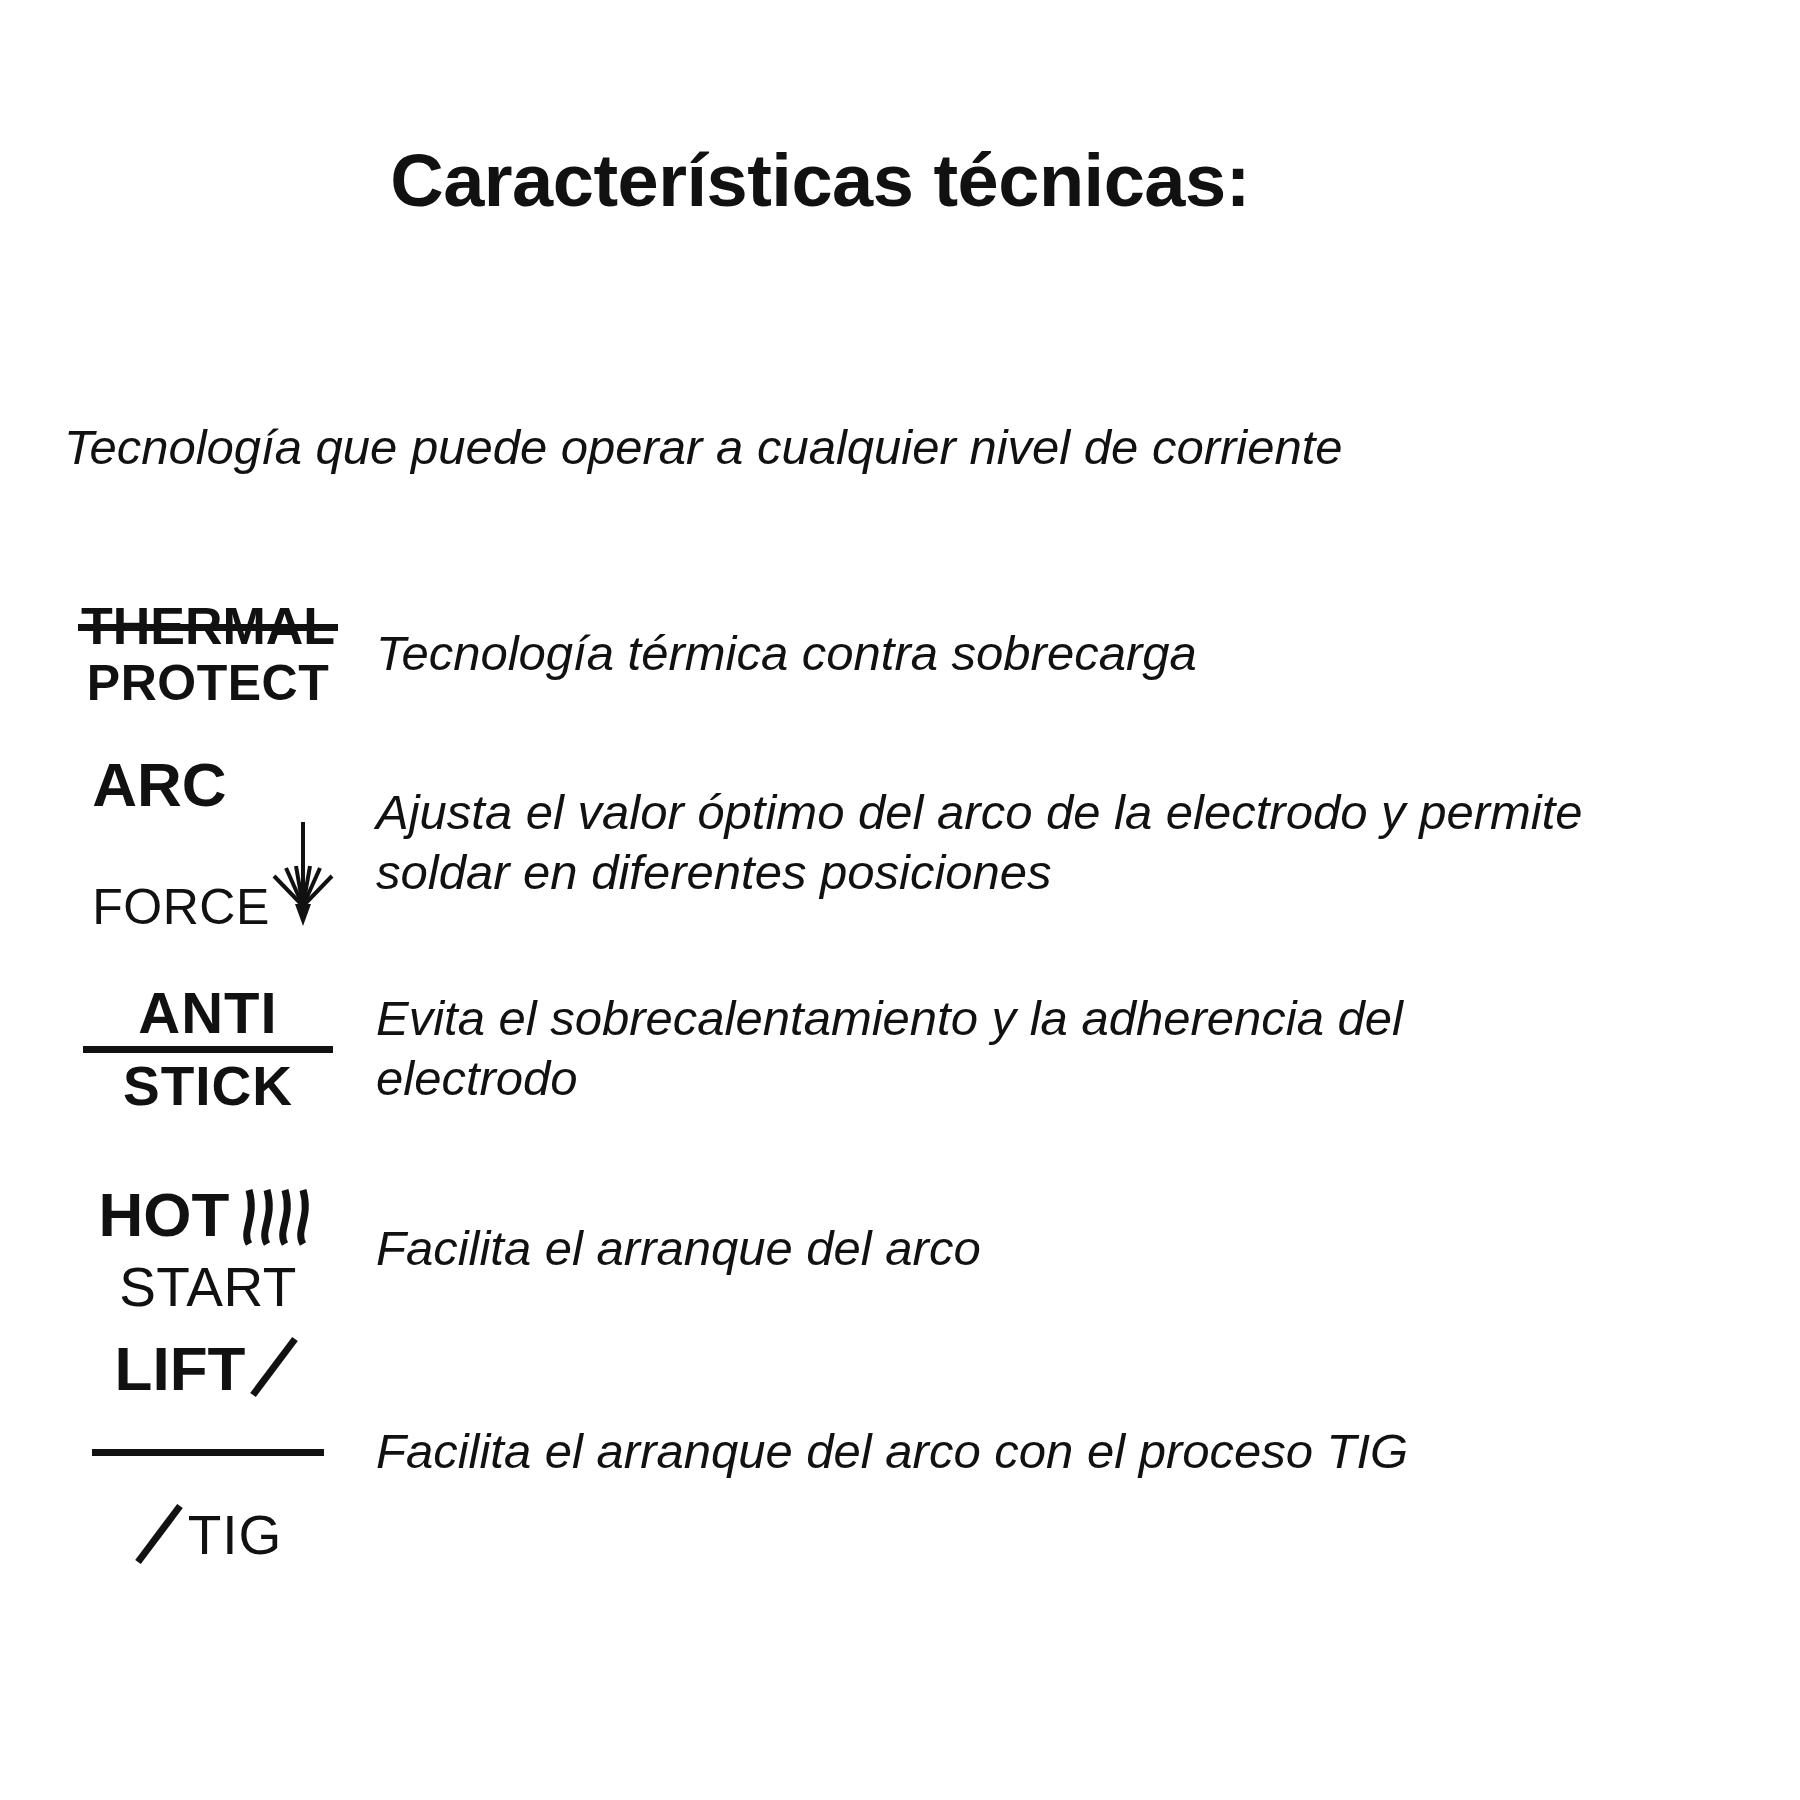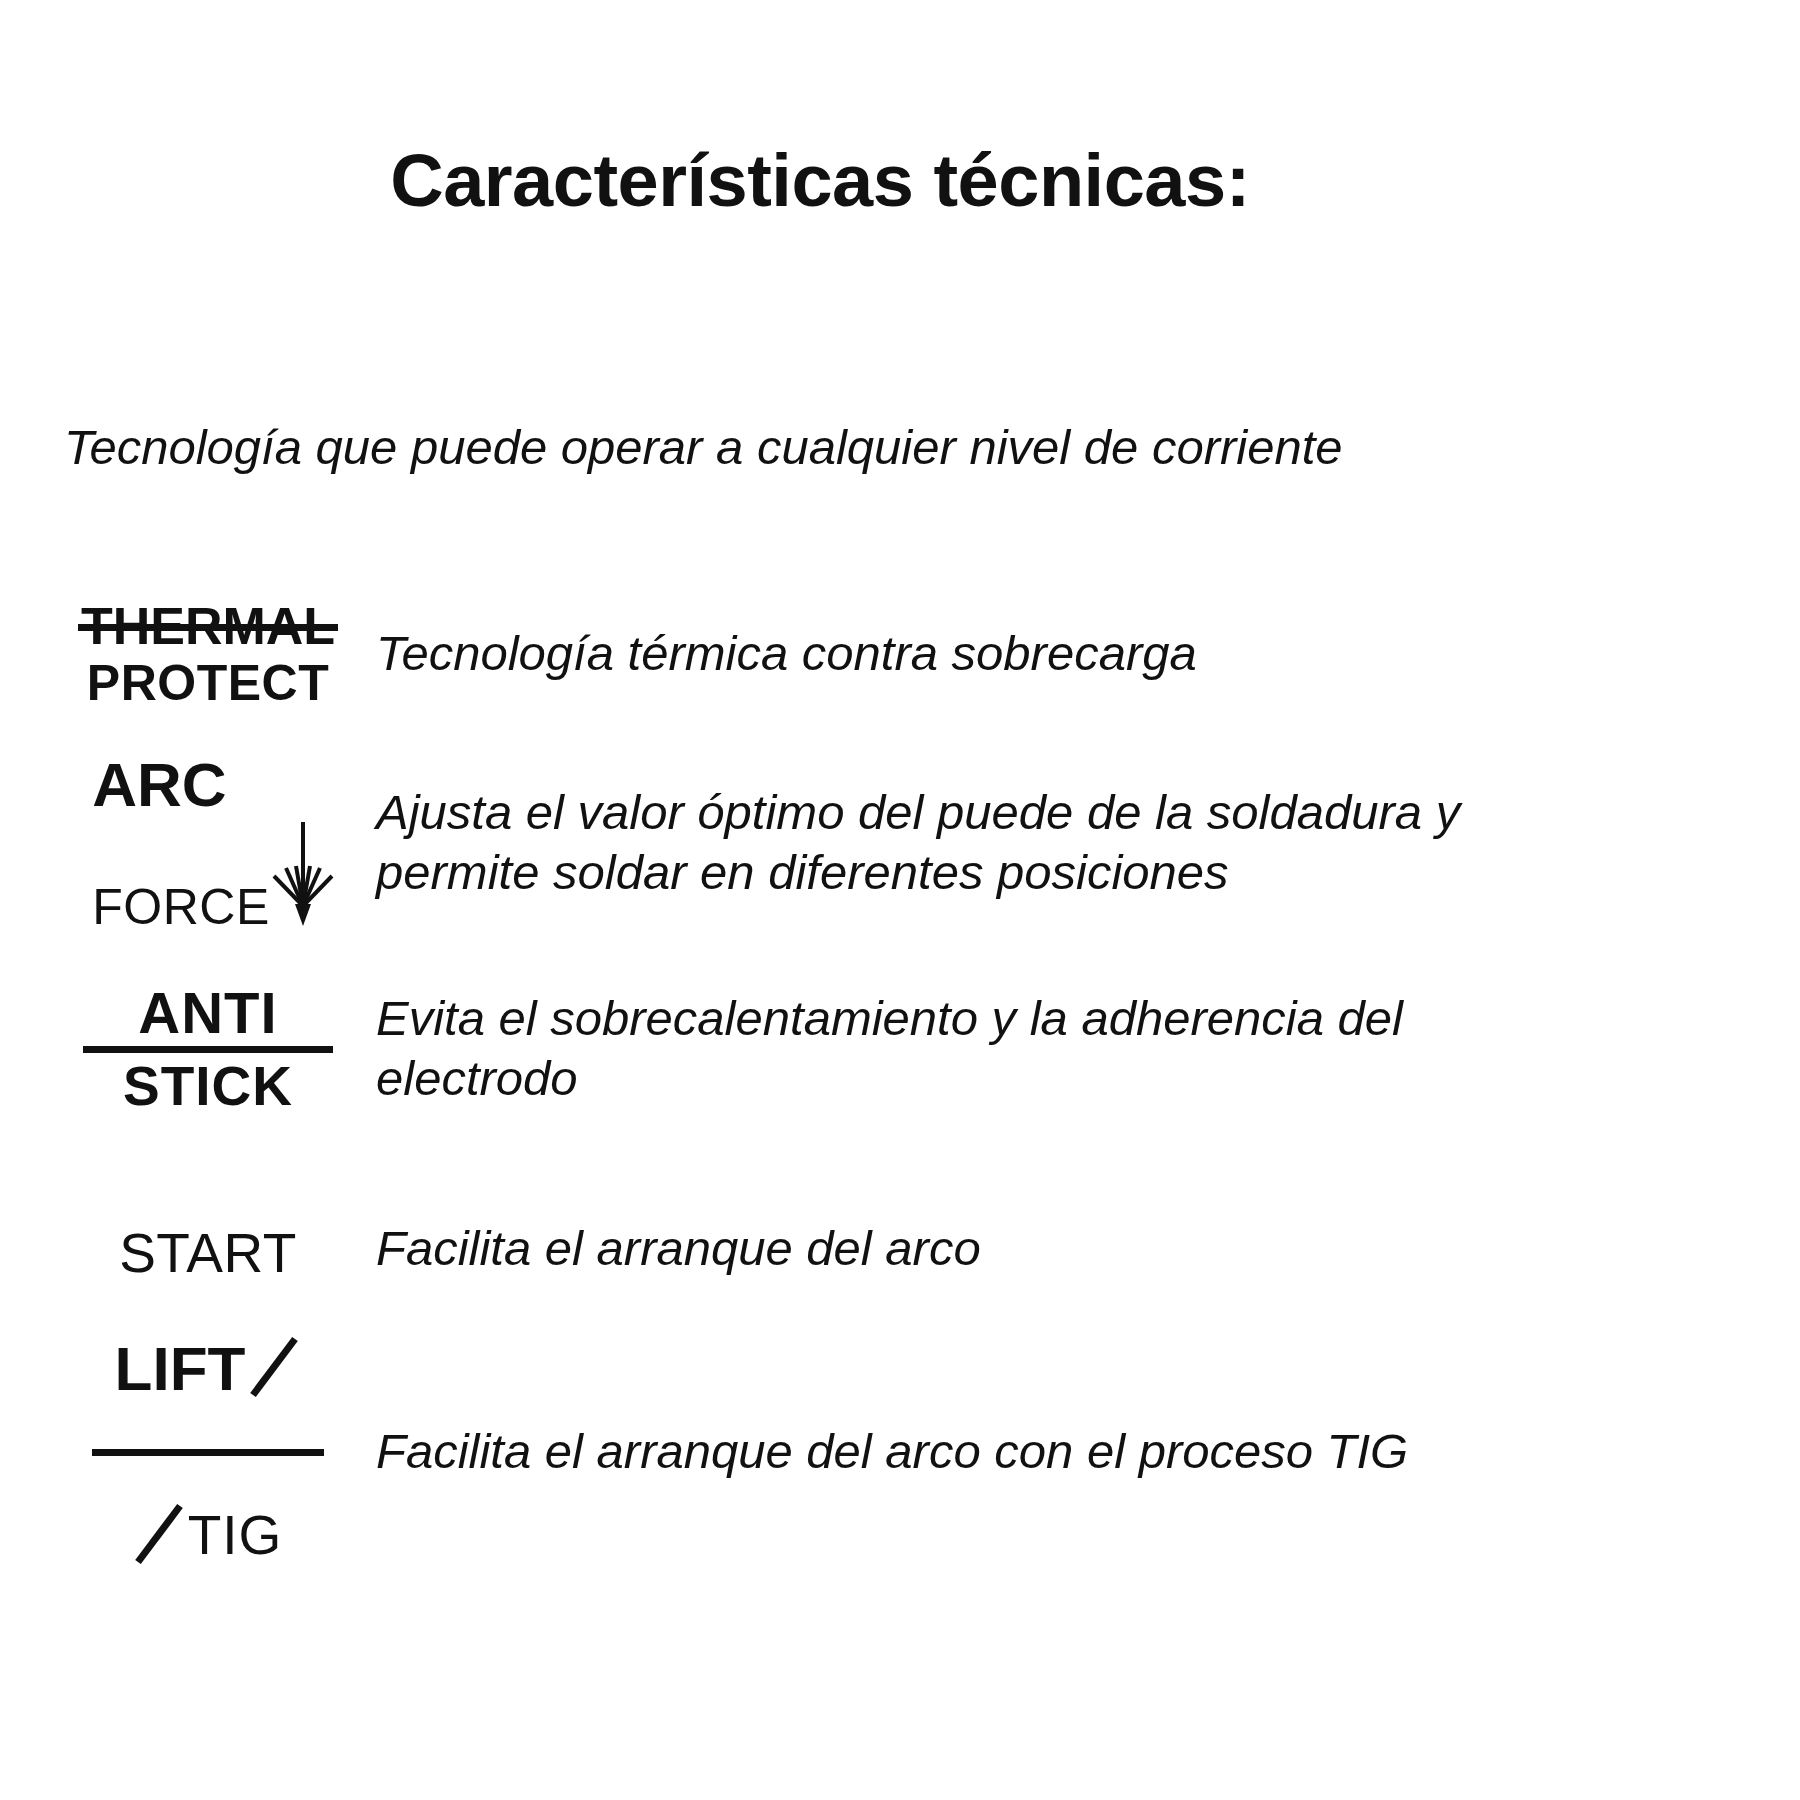--- a/index.html
+++ b/index.html
@@ -252,34 +252,47 @@
                   <line x1="37" y1="84" x2="66" y2="54"></line>
                   <line x1="37" y1="84" x2="30" y2="44"></line>
                   <line x1="37" y1="84" x2="44" y2="44"></line>
                 </g>
                 <polygon points="37,104 29,82 45,82" fill="#111111"></polygon>
               </svg>
             </span>
           </div>
         </div>
       </div>
-      <div class="desc">Ajusta el valor óptimo del puede de la soldadura y permite soldar en diferentes posiciones</div>
+      <div class="desc">Ajusta el valor óptimo del arco de la electrodo y permite soldar en diferentes posiciones</div>
     </div>
 
     <div class="feature-row row-anti">
       <div class="badge">
         <div class="anti-top">ANTI</div>
         <div class="anti-rule"></div>
         <div class="anti-bottom">STICK</div>
       </div>
       <div class="desc">Evita el sobrecalentamiento y la adherencia del electrodo</div>
     </div>
 
     <div class="feature-row row-hot">
       <div class="badge">
+        <div class="hot-line">
+          <div class="hot-top">HOT</div>
+          <span class="hot-waves">
+            <svg width="78" height="62" viewBox="0 0 78 62" aria-hidden="true">
+              <g stroke="#111111" fill="none" stroke-width="7" stroke-linecap="butt">
+                <path d="M10 58 C 2 44, 18 32, 10 4"></path>
+                <path d="M28 58 C 20 44, 36 32, 28 4"></path>
+                <path d="M46 58 C 38 44, 54 32, 46 4"></path>
+                <path d="M64 58 C 56 44, 72 32, 64 4"></path>
+              </g>
+            </svg>
+          </span>
+        </div>
         <div class="hot-bottom">START</div>
       </div>
       <div class="desc">Facilita el arranque del arco</div>
     </div>
 
     <div class="feature-row row-lift">
       <div class="badge">
         <div class="lift-wrap">
           <div class="lift-line">
             <div class="lift-top">LIFT</div>

